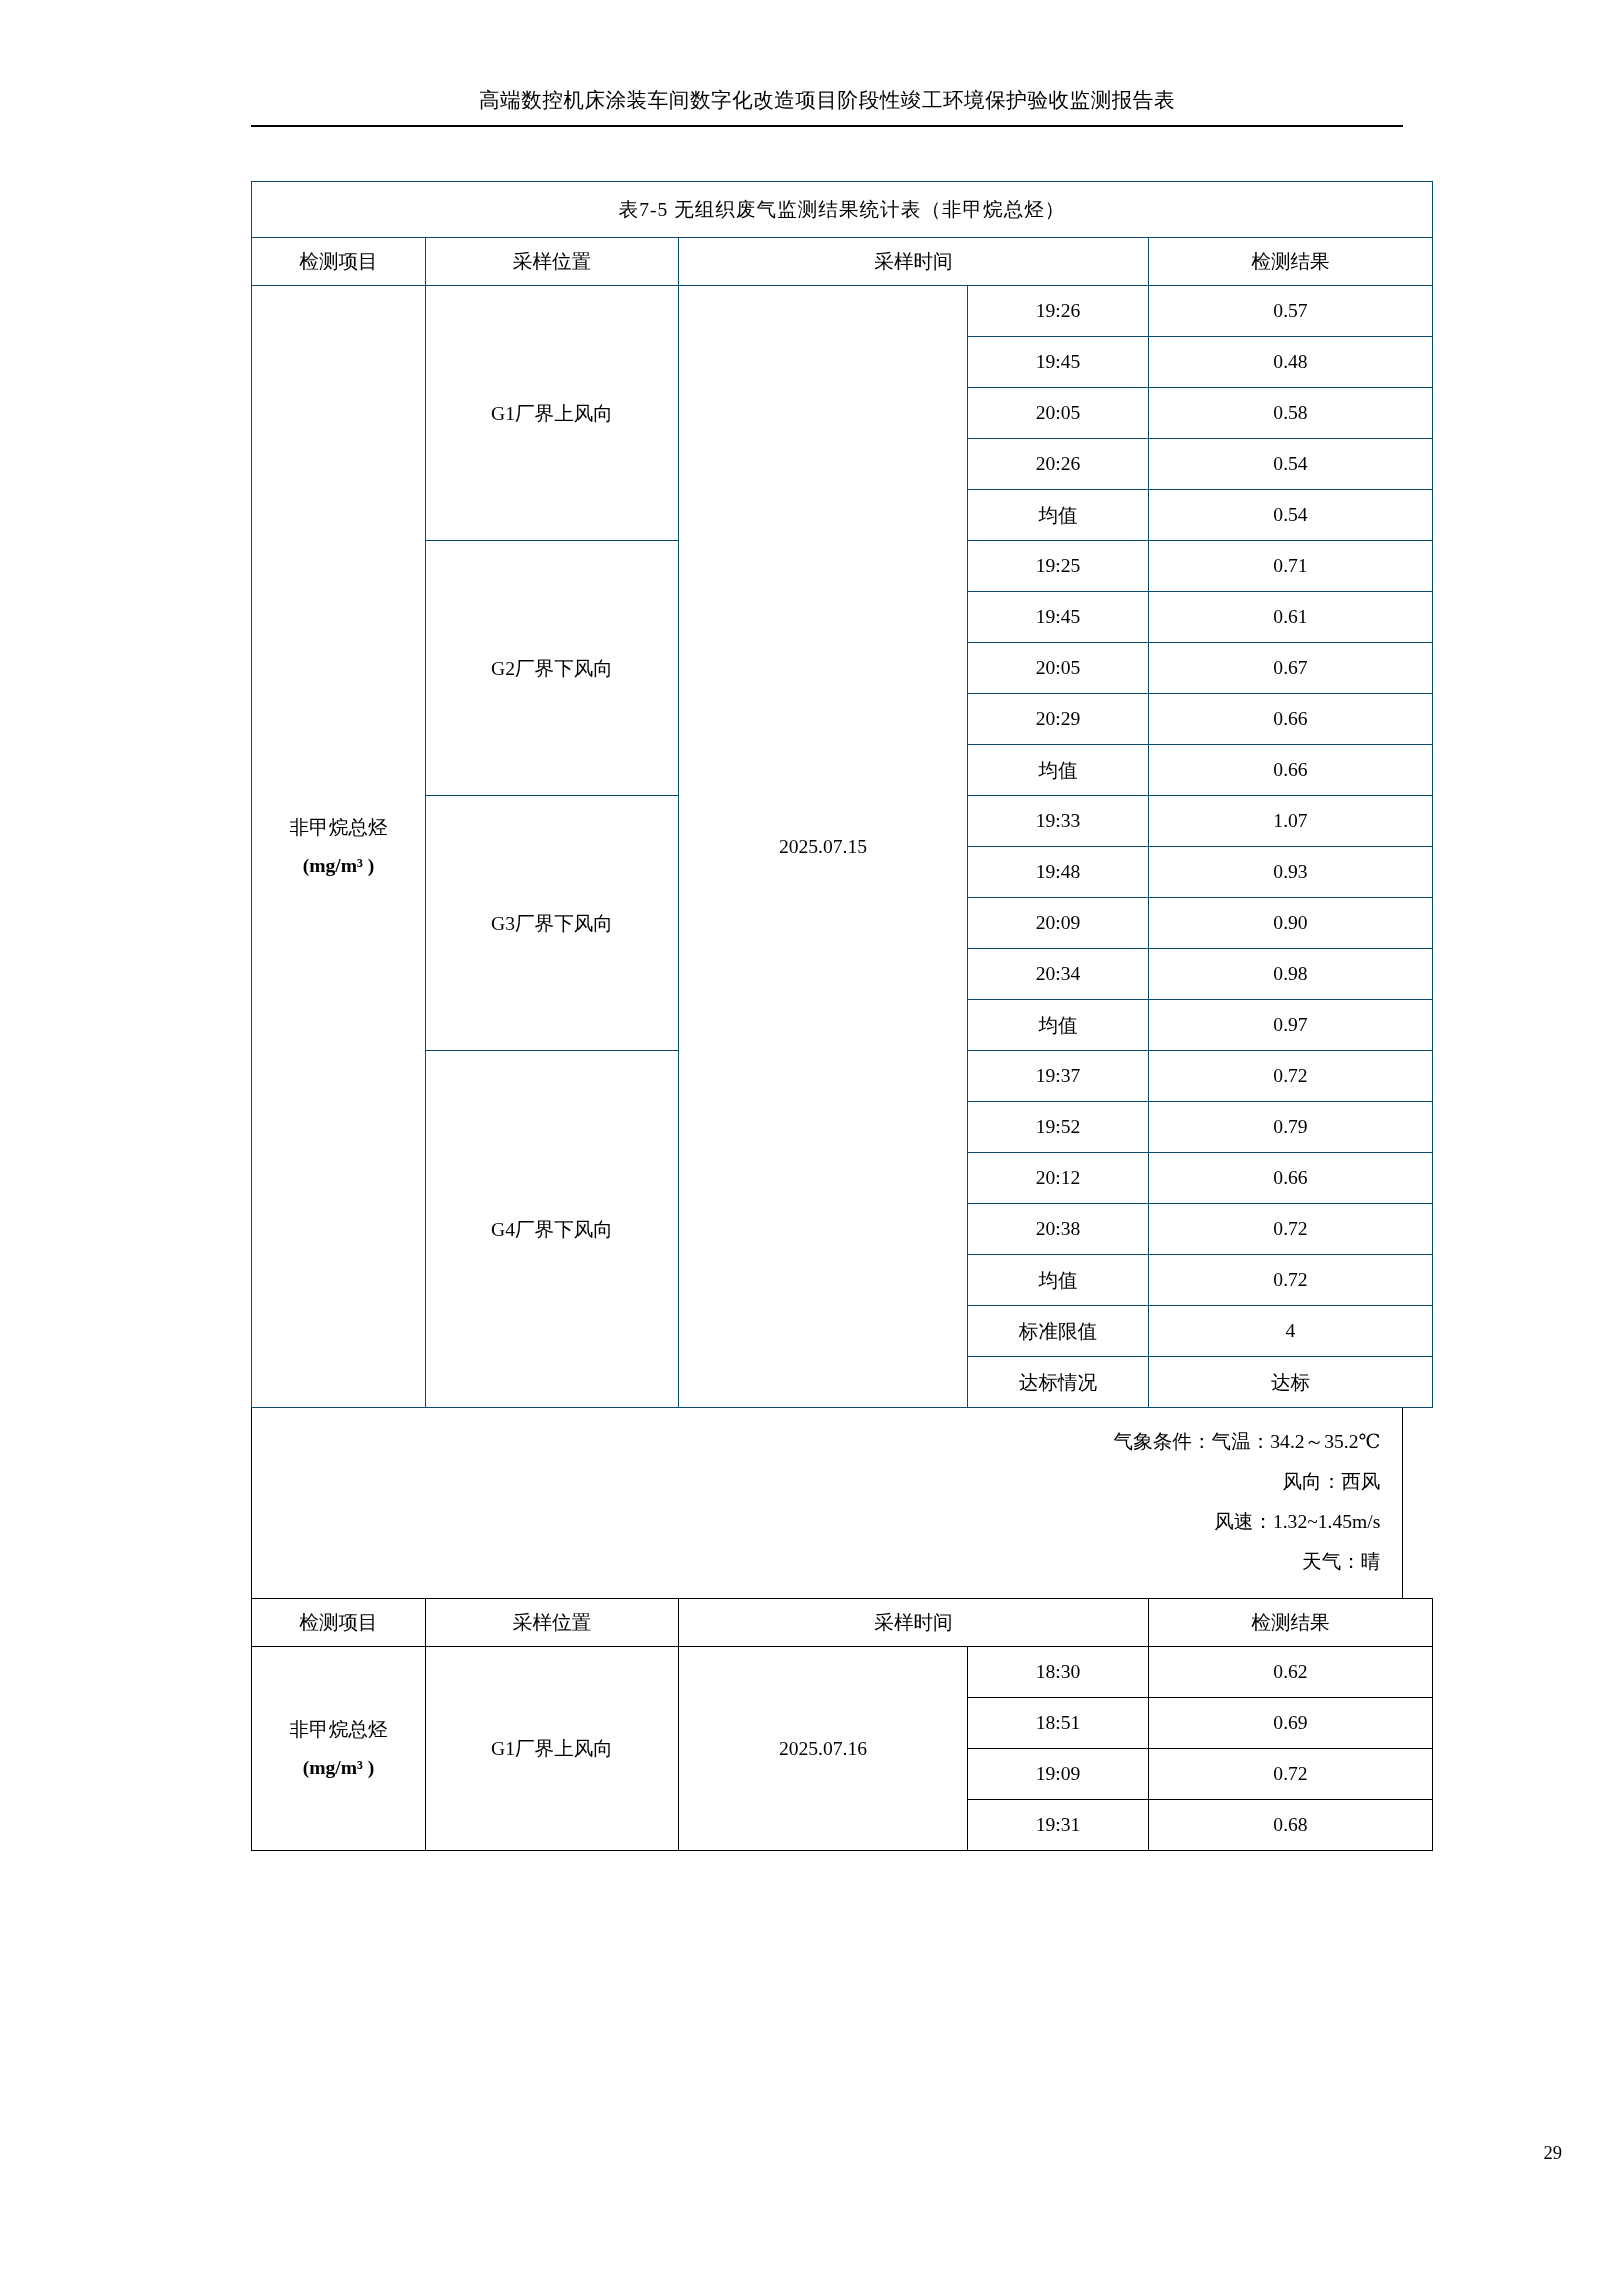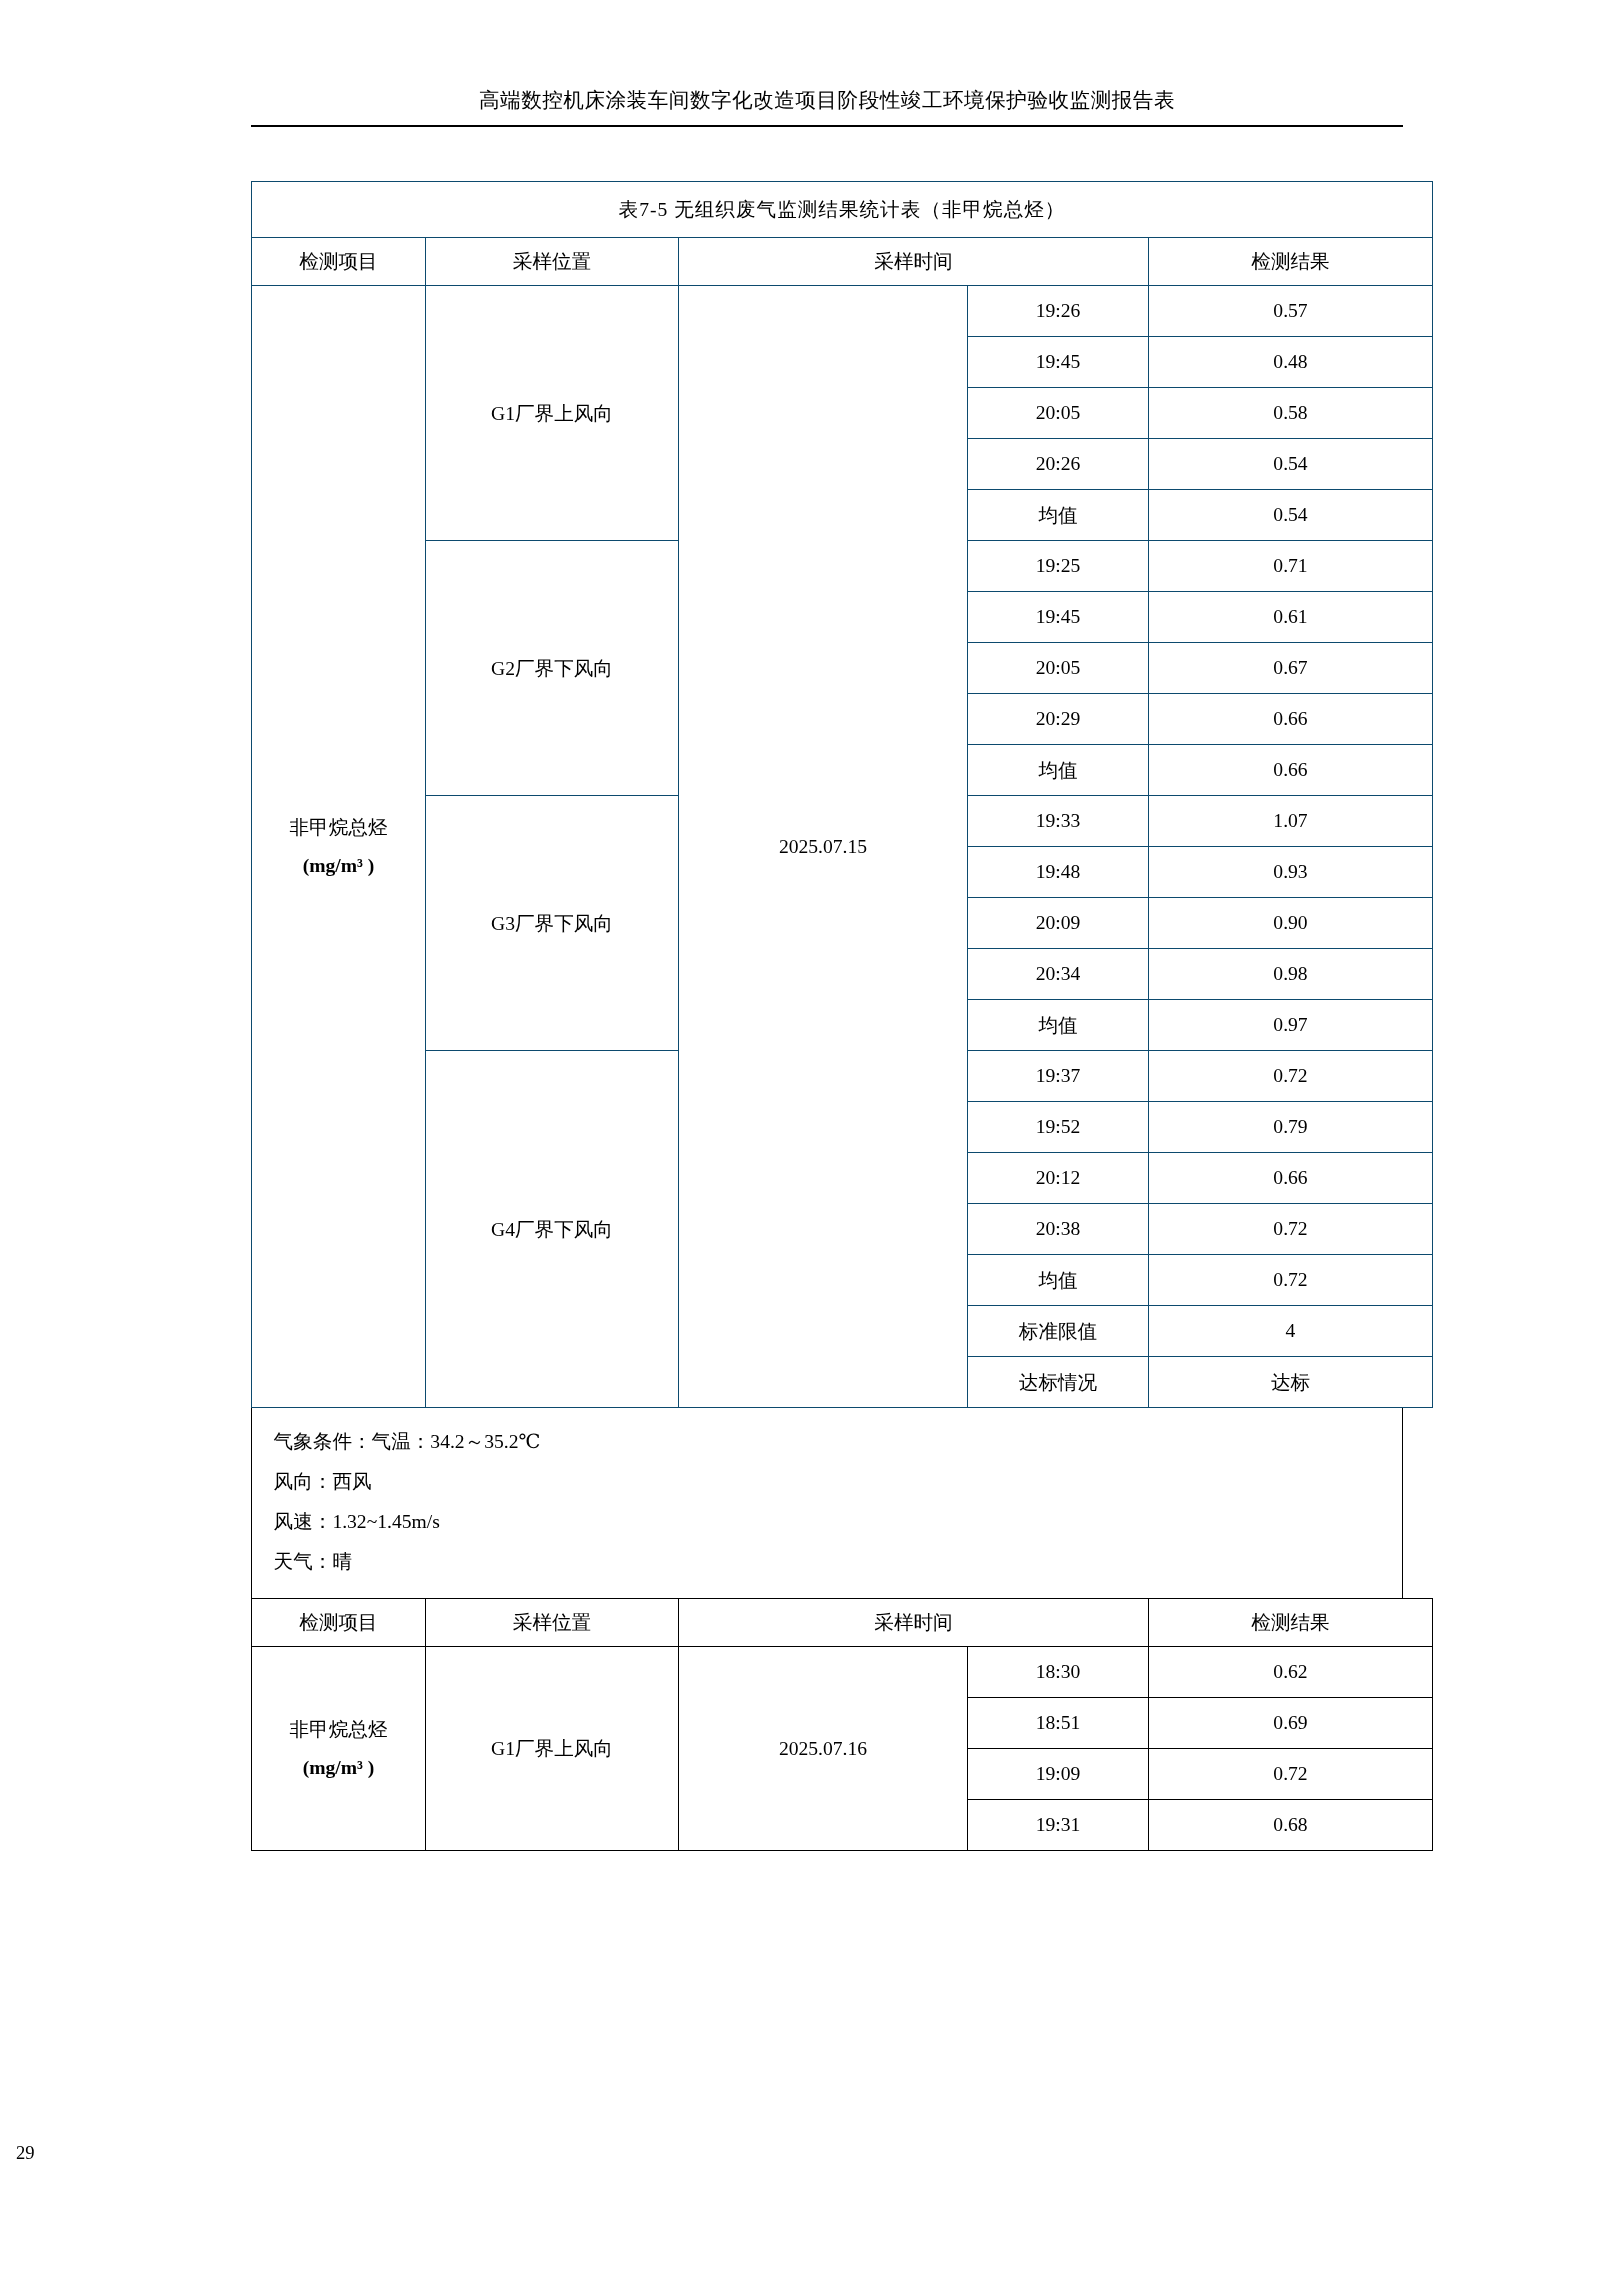--- a/index.html
+++ b/index.html
@@ -82,21 +82,21 @@
   .item-cell .unit { font-size: 19.6px; font-weight: bold; }
   .meteo {
     border: 1px solid #000;
     border-top: none;
     width: 1152px;
     box-sizing: border-box;
     padding: 13.7px 21.6px 15.7px 21.6px;
     font-size: 19.6px;
     line-height: 2.05;
   }
-  .meteo div { white-space: nowrap; }
+  .meteo div { white-space: nowrap; text-align: right; }
   table.second {
     border-collapse: collapse;
     width: 1152px;
     table-layout: fixed;
     margin-top: -1px;
   }
   table.second td {
     border: 1px solid #000;
     padding: 0;
     text-align: center;
@@ -104,21 +104,21 @@
     font-size: 19.6px;
     font-weight: normal;
   }
   table.second .hdr-row td { height: 47px; }
   table.second .data-row td { height: 50px; }
   .page-number {
     position: absolute;
     left: 0;
     top: 2142px;
     width: 1546px;
-    text-align: left;
+    text-align: right;
     font-size: 18.6px;
   }
 </style>
 </head>
 <body>
 
 <div class="page">
 
   <div class="header">高端数控机床涂装车间数字化改造项目阶段性竣工环境保护验收监测报告表</div>
   <div class="header-rule"></div>

